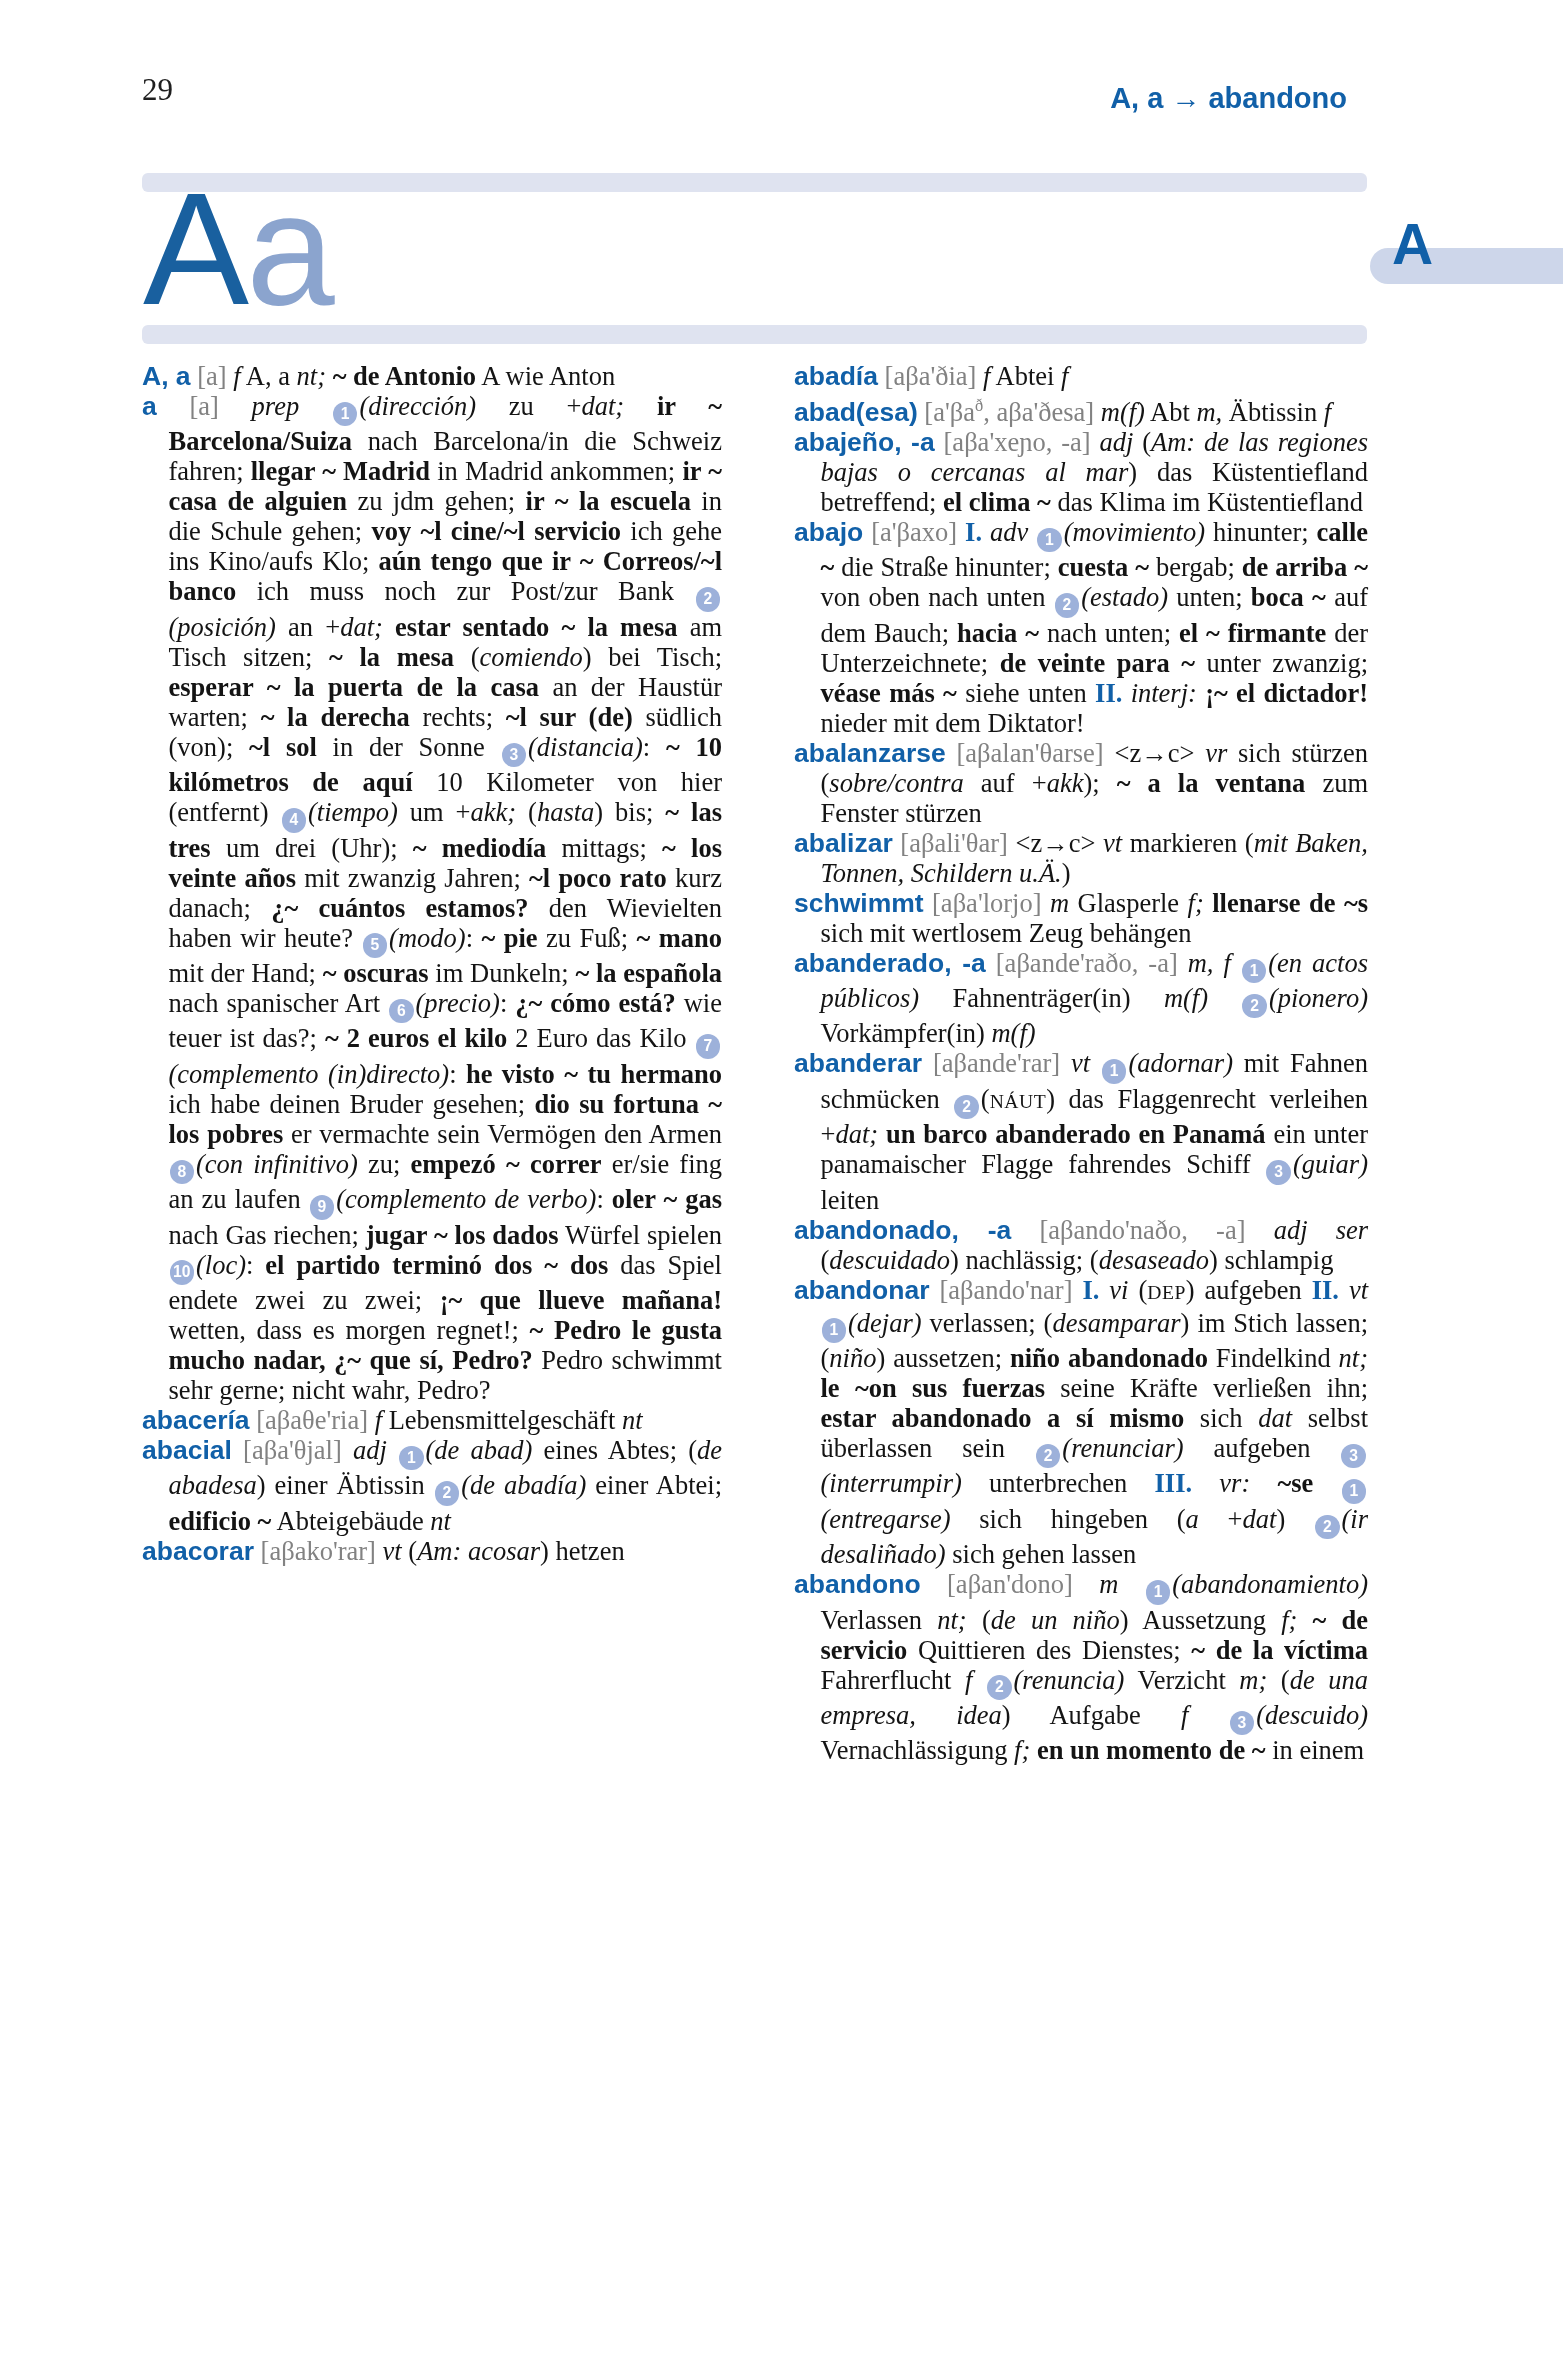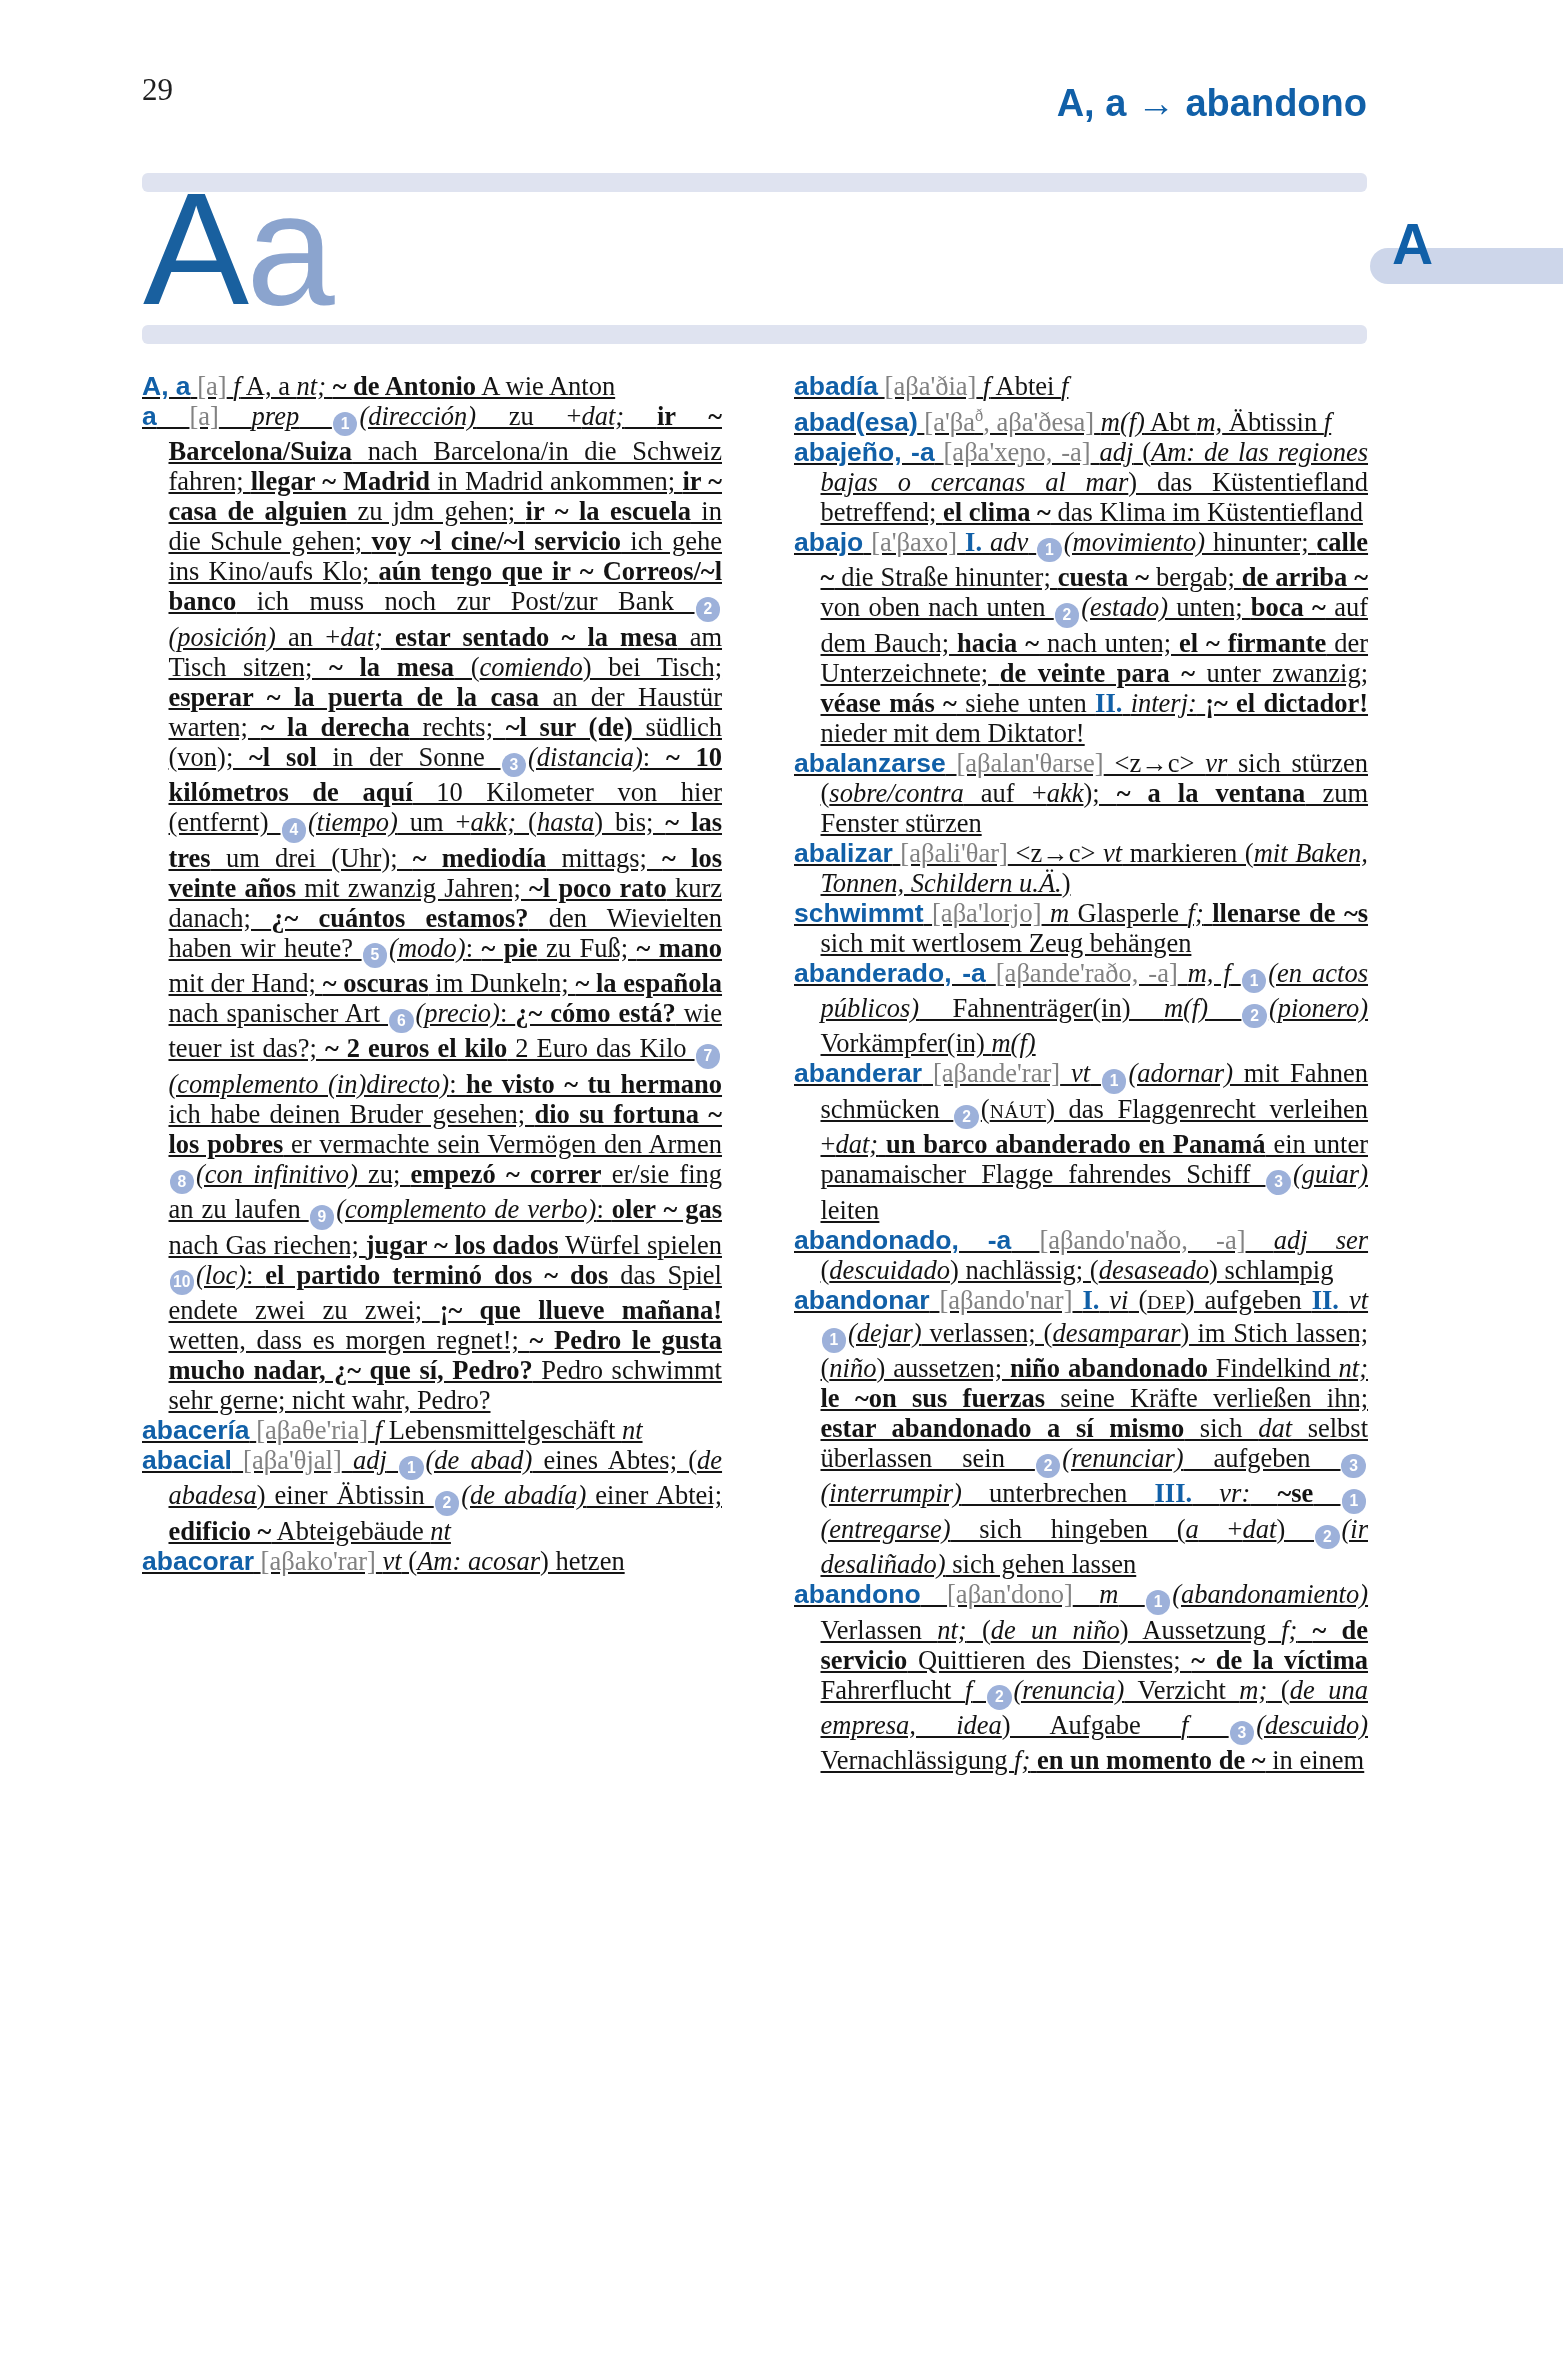--- a/index.html
+++ b/index.html
@@ -5,23 +5,23 @@
   html,body { margin:0; padding:0; background:#ffffff; }
   .page {
     position:relative; width:1563px; height:2362px; background:#ffffff;
     font-family:"Liberation Serif", serif; overflow:hidden;
   }
   .page-num {
     position:absolute; left:142px; top:72px;
     font-size:31px; color:#1f1f1f;
   }
   .run-head {
-    position:absolute; left:686px; top:82px; width:681px; text-align:right;
+    position:absolute; left:666px; top:82px; width:681px; text-align:right;
     font-family:"Liberation Sans", sans-serif; font-weight:bold;
-    font-size:38px; color:#1160a8;
+    font-size:29px; color:#1160a8;
   }
   .hbar {
     position:absolute; left:142px; width:1225px; height:18.6px;
     background:#dfe3f0; border-radius:5.9px;
   }
   .hbar.top { top:173px; }
   .hbar.mid { top:325px; }
   .big-letters {
     position:absolute; left:143px; top:176px;
     font-family:"Liberation Sans", sans-serif; font-weight:200;
@@ -32,23 +32,23 @@
   .tab-band {
     position:absolute; left:1370px; right:0; top:248px; height:36px;
     background:#cdd6ea; border-radius:18.6px 0 0 18.6px;
   }
   .tab-letter {
     position:absolute; left:1392px; top:216px; z-index:2;
     font-family:"Liberation Sans", sans-serif; font-weight:bold;
     font-size:57px; color:#1160a8; line-height:1;
   }
   .col {
-    position:absolute; top:371px;
+    position:absolute; top:361px;
     font-size:26.5px; line-height:30px; color:#141414;
-    text-align:justify; hyphens:auto;text-decoration:underline; -webkit-hyphens:auto;
+    text-align:justify; hyphens:auto; -webkit-hyphens:auto;
   }
   .col.left  { left:142px; width:580px; }
   .col.right { left:794px; width:574px; }
   .entry { margin:0; padding-left:26.5px; text-indent:-26.5px; }
   .hw { font-family:"Liberation Sans", sans-serif; font-weight:bold; color:#1160a8; }
   .ph { color:#828282; }
   .sup { font-size:0.62em; vertical-align:super; }
   .it { font-style:italic; }
   .bd { font-weight:bold; }
   .rm {}

